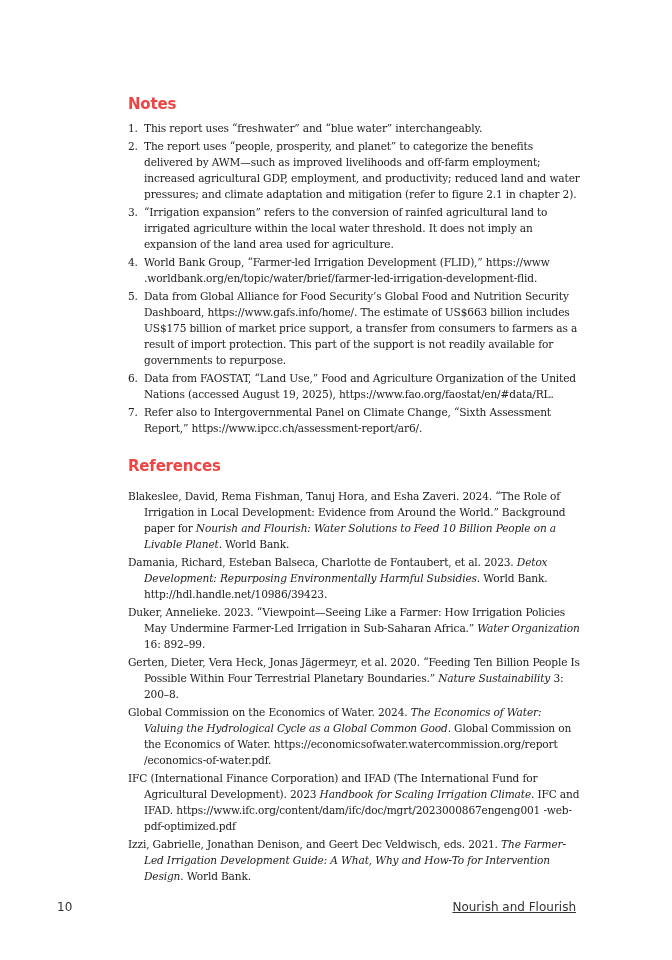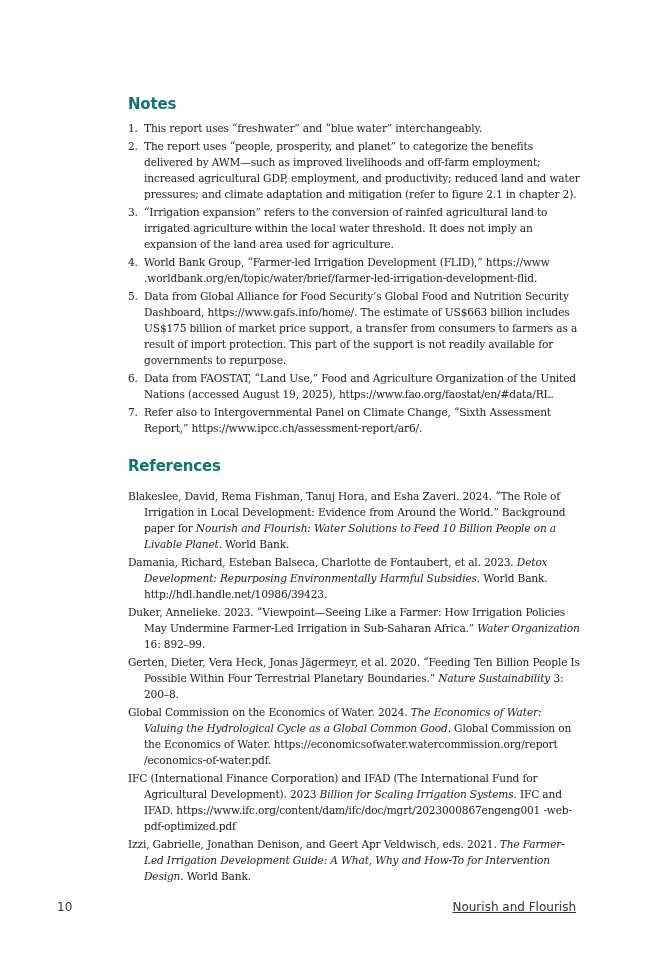--- a/index.html
+++ b/index.html
@@ -1,19 +1,19 @@
 <!DOCTYPE html>
 <html><head>
 <meta charset="utf-8">
 <style>
   html, body { margin: 0; padding: 0; background: #ffffff; }
   body { width: 672px; height: 960px; position: relative; overflow: hidden; }
   .page { position: absolute; left: 0; top: 0; width: 672px; height: 960px; background: #fff; }
   .content { position: absolute; left: 128px; top: 94px; width: 452px; color: #222; font-family: "DejaVu Serif", serif; font-size: 10.6px; line-height: 16px; letter-spacing: -0.15px; }
-  h2 { margin: 0; font-family: "DejaVu Sans", sans-serif; font-weight: bold; color: #0f766e; font-size: 15px; line-height: 20px; letter-spacing: -0.2px; }
+  h2 { margin: 0; font-family: "DejaVu Sans", sans-serif; font-weight: bold; color: #ef4444; font-size: 15px; line-height: 20px; letter-spacing: -0.2px; }
   ol.notes { list-style: none; margin: 6px 0 0 0; padding: 0; }
   ol.notes li { position: relative; padding-left: 16px; margin-bottom: 2px; }
   ol.notes li .num { position: absolute; left: 0; top: 0; }
   .refs-title { margin-top: 20px; }
   .refs { margin-top: 12px; }
   .ref { padding-left: 16px; text-indent: -16px; margin-bottom: 2px; }
   .ref i { font-style: italic; }
   .footer { position: absolute; top: 900px; left: 57px; width: 519px; font-family: "DejaVu Sans", sans-serif; font-size: 12px; color: #333; }
   .footer .pg { position: absolute; left: 0; text-align: right; }
   .footer .title { position: absolute; right: 0; text-decoration: underline; }
@@ -34,22 +34,22 @@
       <li><span class="num">7.</span><span>Refer also to Intergovernmental Panel on Climate Change, “Sixth Assessment Report,” https://www.ipcc.ch/assessment-report/ar6/.</span></li>
     </ol>
 
     <h2 class="refs-title">References</h2>
     <div class="refs">
       <div class="ref"><span>Blakeslee, David, Rema Fishman, Tanuj Hora, and Esha Zaveri. 2024. “The Role of Irrigation in Local Development: Evidence from Around the World.” Background paper for </span><i>Nourish and Flourish: Water Solutions to Feed 10 Billion People on a Livable Planet</i><span>. World Bank.</span></div>
       <div class="ref"><span>Damania, Richard, Esteban Balseca, Charlotte de Fontaubert, et al. 2023. </span><i>Detox Development: Repurposing Environmentally Harmful Subsidies</i><span>. World Bank. http://hdl.handle.net/10986/39423.</span></div>
       <div class="ref"><span>Duker, Annelieke. 2023. “Viewpoint—Seeing Like a Farmer: How Irrigation Policies May Undermine Farmer-Led Irrigation in Sub-Saharan Africa.” </span><i>Water Organization</i><span> 16: 892–99.</span></div>
       <div class="ref"><span>Gerten, Dieter, Vera Heck, Jonas Jägermeyr, et al. 2020. “Feeding Ten Billion People Is Possible Within Four Terrestrial Planetary Boundaries.” </span><i>Nature Sustainability</i><span> 3: 200–8.</span></div>
       <div class="ref"><span>Global Commission on the Economics of Water. 2024. </span><i>The Economics of Water: Valuing the Hydrological Cycle as a Global Common Good</i><span>. Global Commission on the Economics of Water. https://economicsofwater.watercommission.org/report /economics-of-water.pdf.</span></div>
-      <div class="ref"><span>IFC (International Finance Corporation) and IFAD (The International Fund for Agricultural Development). 2023 </span><i>Billion for Scaling Irrigation Systems</i><span>. IFC and IFAD. https://www.ifc.org/content/dam/ifc/doc/mgrt/2023000867engeng001 -web-pdf-optimized.pdf</span></div>
-      <div class="ref"><span>Izzi, Gabrielle, Jonathan Denison, and Geert Apr Veldwisch, eds. 2021. </span><i>The Farmer-Led Irrigation Development Guide: A What, Why and How-To for Intervention Design</i><span>. World Bank.</span></div>
+      <div class="ref"><span>IFC (International Finance Corporation) and IFAD (The International Fund for Agricultural Development). 2023 </span><i>Handbook for Scaling Irrigation Climate</i><span>. IFC and IFAD. https://www.ifc.org/content/dam/ifc/doc/mgrt/2023000867engeng001 -web-pdf-optimized.pdf</span></div>
+      <div class="ref"><span>Izzi, Gabrielle, Jonathan Denison, and Geert Dec Veldwisch, eds. 2021. </span><i>The Farmer-Led Irrigation Development Guide: A What, Why and How-To for Intervention Design</i><span>. World Bank.</span></div>
     </div>
   </div>
 
   <div class="footer">
     <span class="pg">10</span>
     <span class="title">Nourish and Flourish</span>
   </div>
 </div>
 
 </body></html>

